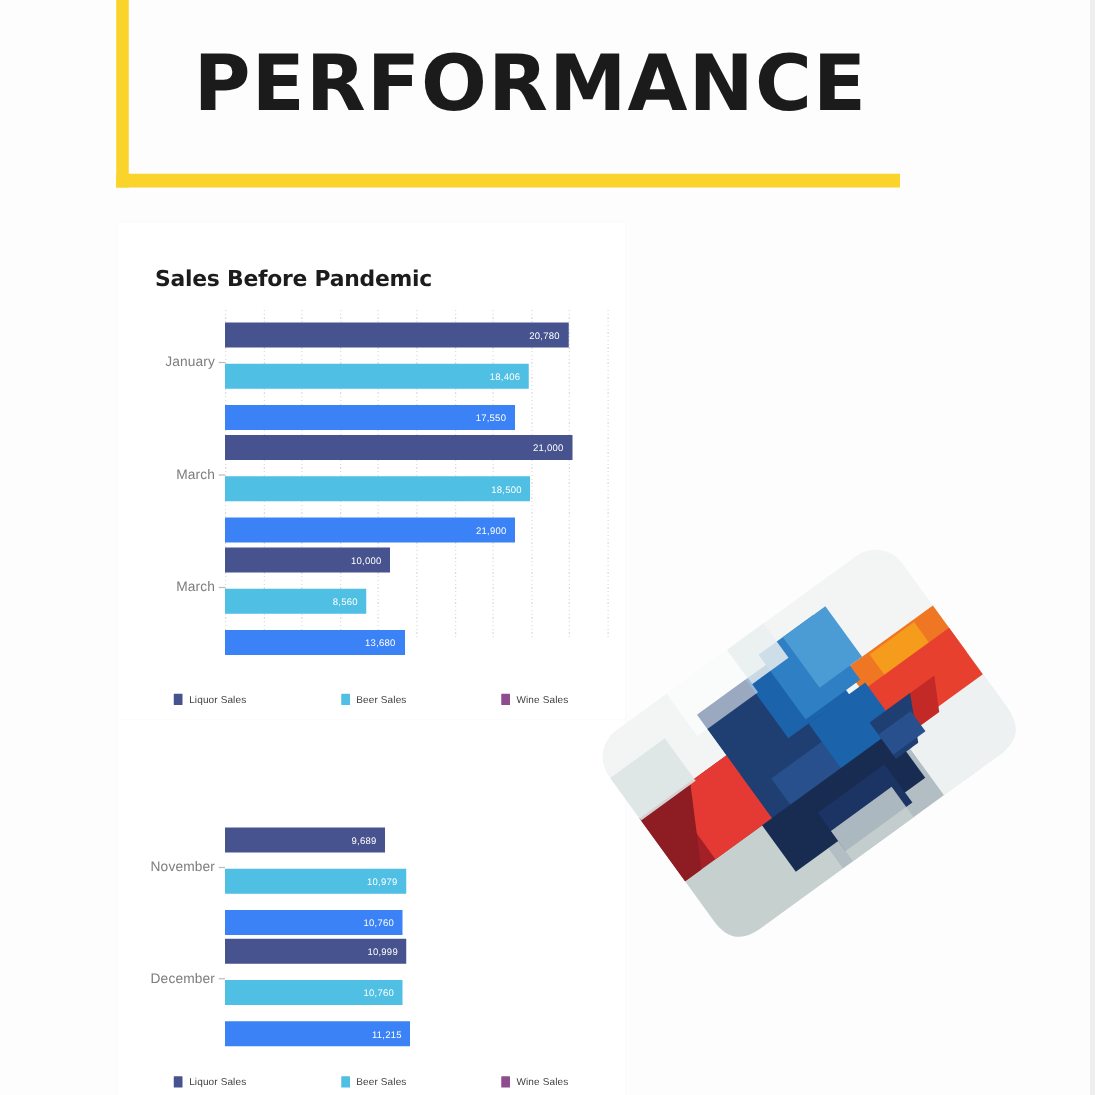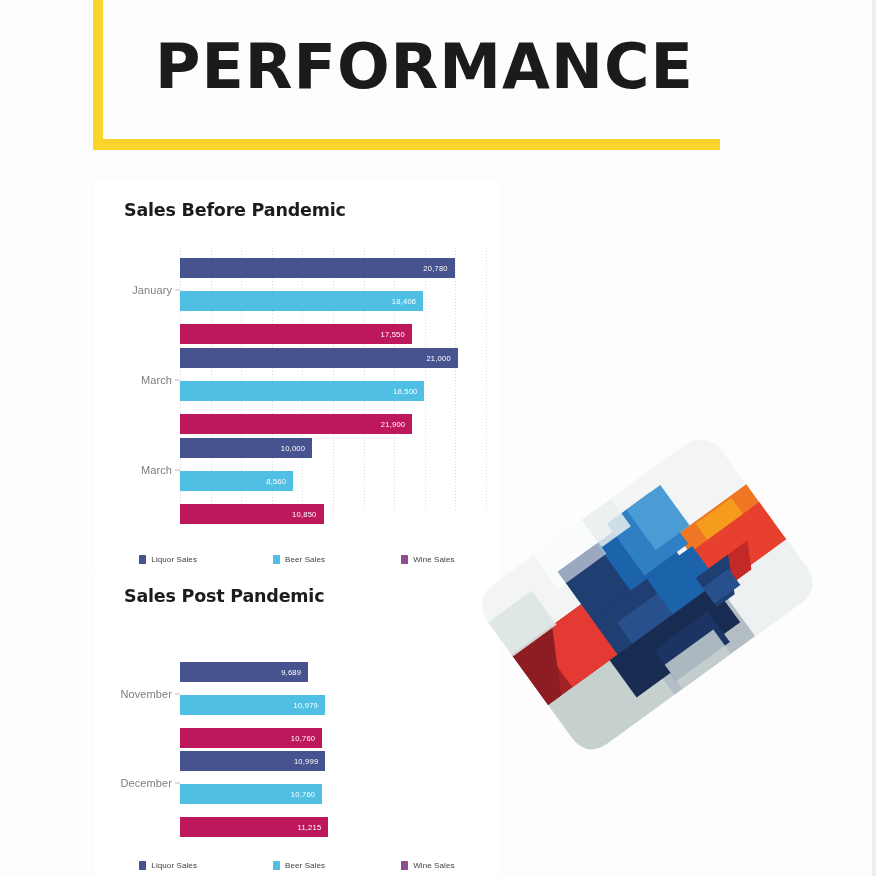--- a/index.html
+++ b/index.html
@@ -57,21 +57,21 @@
   .chart-title{
     position:absolute;
     left:30px;
     font-family:"DejaVu Sans","Liberation Sans",sans-serif;
     font-size:17.5px;
     font-weight:700;
     color:#1c1c1c;
     letter-spacing:-0.2px;
     white-space:nowrap;
   }
-  #chart-card-1 .chart-title{ top:22px; }
+  #chart-card-1 .chart-title{ top:36px; }
   #chart-card-2 .chart-title{ top:10px; }
 
   .plot{
     position:absolute;
     left:0;right:0;
   }
   #chart-card-1 .plot{ top:70px; height:290px; }
   #chart-card-2 .plot{ top:62px; height:210px; }
 
   .gridlines{
@@ -120,21 +120,21 @@
   }
   .bar .val{
     font-size:7.6px;
     color:#ffffff;
     letter-spacing:0.2px;
     white-space:nowrap;
     font-weight:400;
   }
   .s0{ background:#47538e; }
   .s1{ background:#4fbfe4; }
-  .s2{ background:#be185d; }
+  .s2{ background:#3b82f6; }
 
   
   .legend{
     position:absolute;
     left:0;right:0;
     display:flex;
     justify-content:center;
     gap:76px;
   }
   #chart-card-1 .legend{ bottom:12px; }
@@ -231,21 +231,21 @@
             <span class="val">10,000</span>
           </div>
         </div>
         <div class="bar-row">
           <div class="bar s1" style="width:37.0%">
             <span class="val">8,560</span>
           </div>
         </div>
         <div class="bar-row">
           <div class="bar s2" style="width:46.9%">
-            <span class="val">10,850</span>
+            <span class="val">13,680</span>
           </div>
         </div>
       </div>
     </div>
 
     <div class="legend">
       <div class="legend-item">
         <span class="legend-swatch" style="background:#47538e"></span>
         <span class="legend-label">Liquor Sales</span>
       </div>
@@ -254,21 +254,20 @@
         <span class="legend-label">Beer Sales</span>
       </div>
       <div class="legend-item">
         <span class="legend-swatch" style="background:#8e4d8e"></span>
         <span class="legend-label">Wine Sales</span>
       </div>
     </div>
   </div>
 
   <div class="chart-card" id="chart-card-2">
-    <div class="chart-title">Sales Post Pandemic</div>
 
     <div class="plot">
 
       <div class="group" style="top:24px;height:64px;">
         <div class="tickmark"></div>
         <div class="cat-label">November</div>
         <div class="bar-row">
           <div class="bar s0" style="width:41.9%">
             <span class="val">9,689</span>
           </div>

